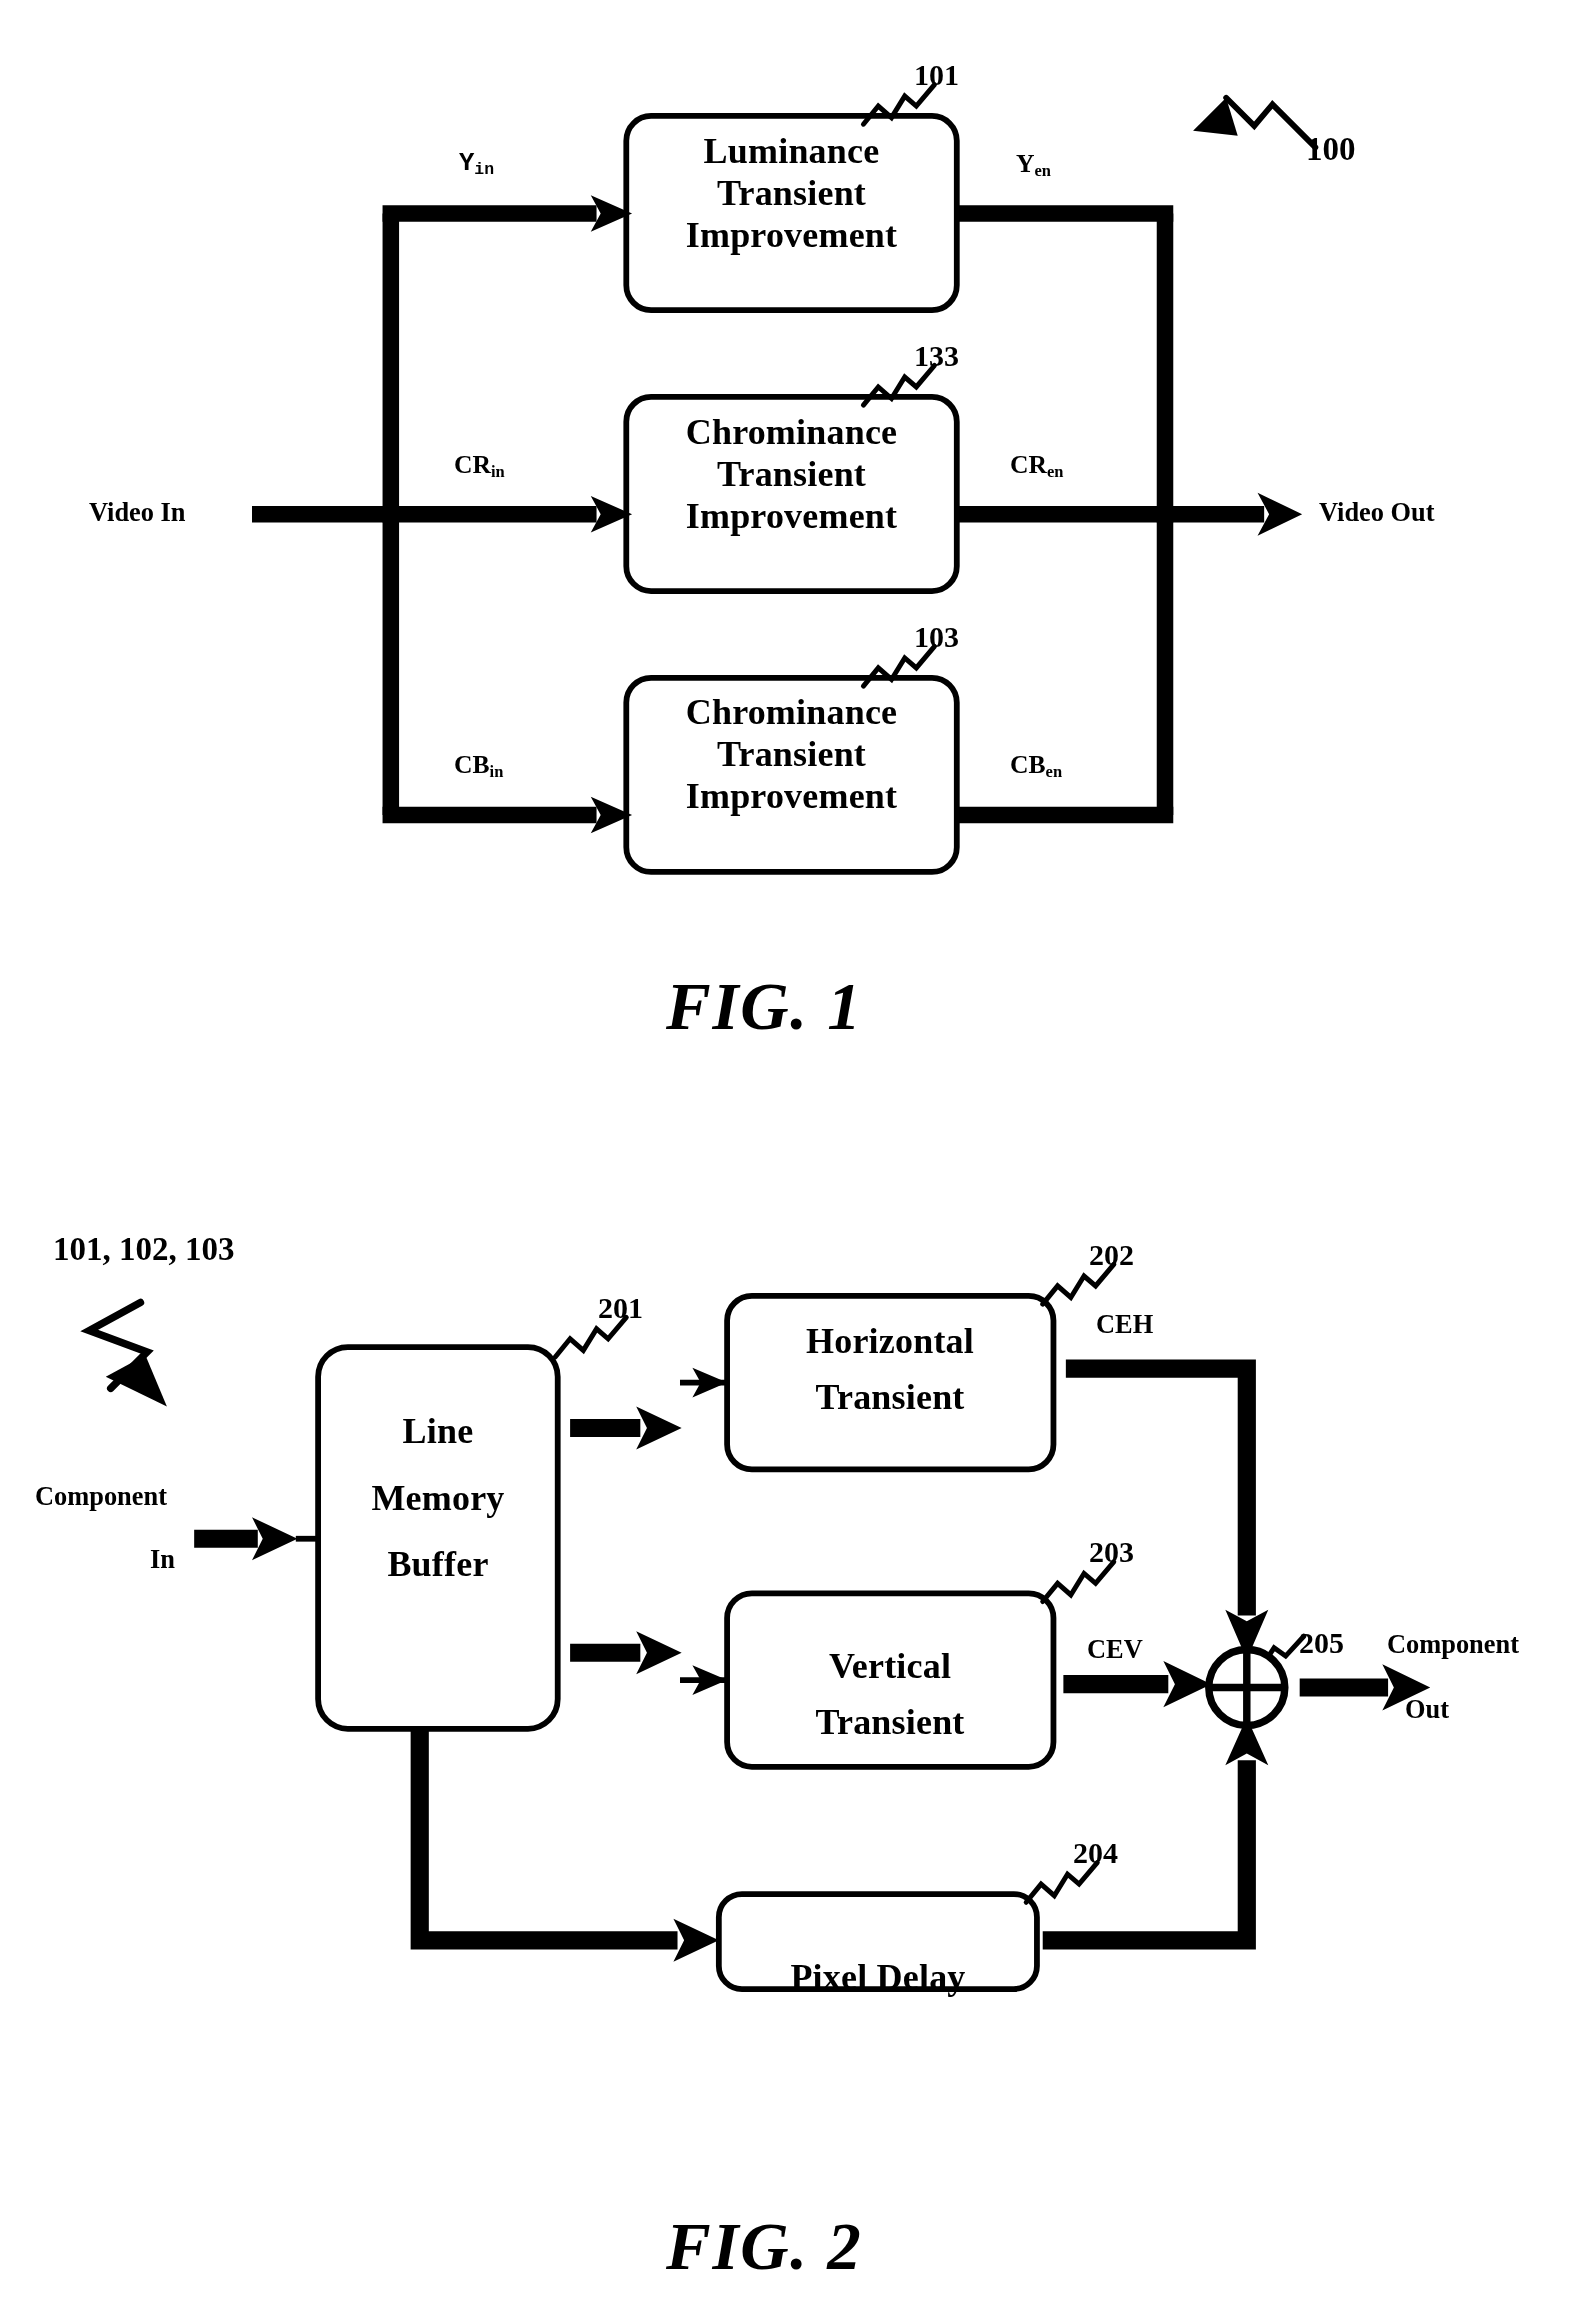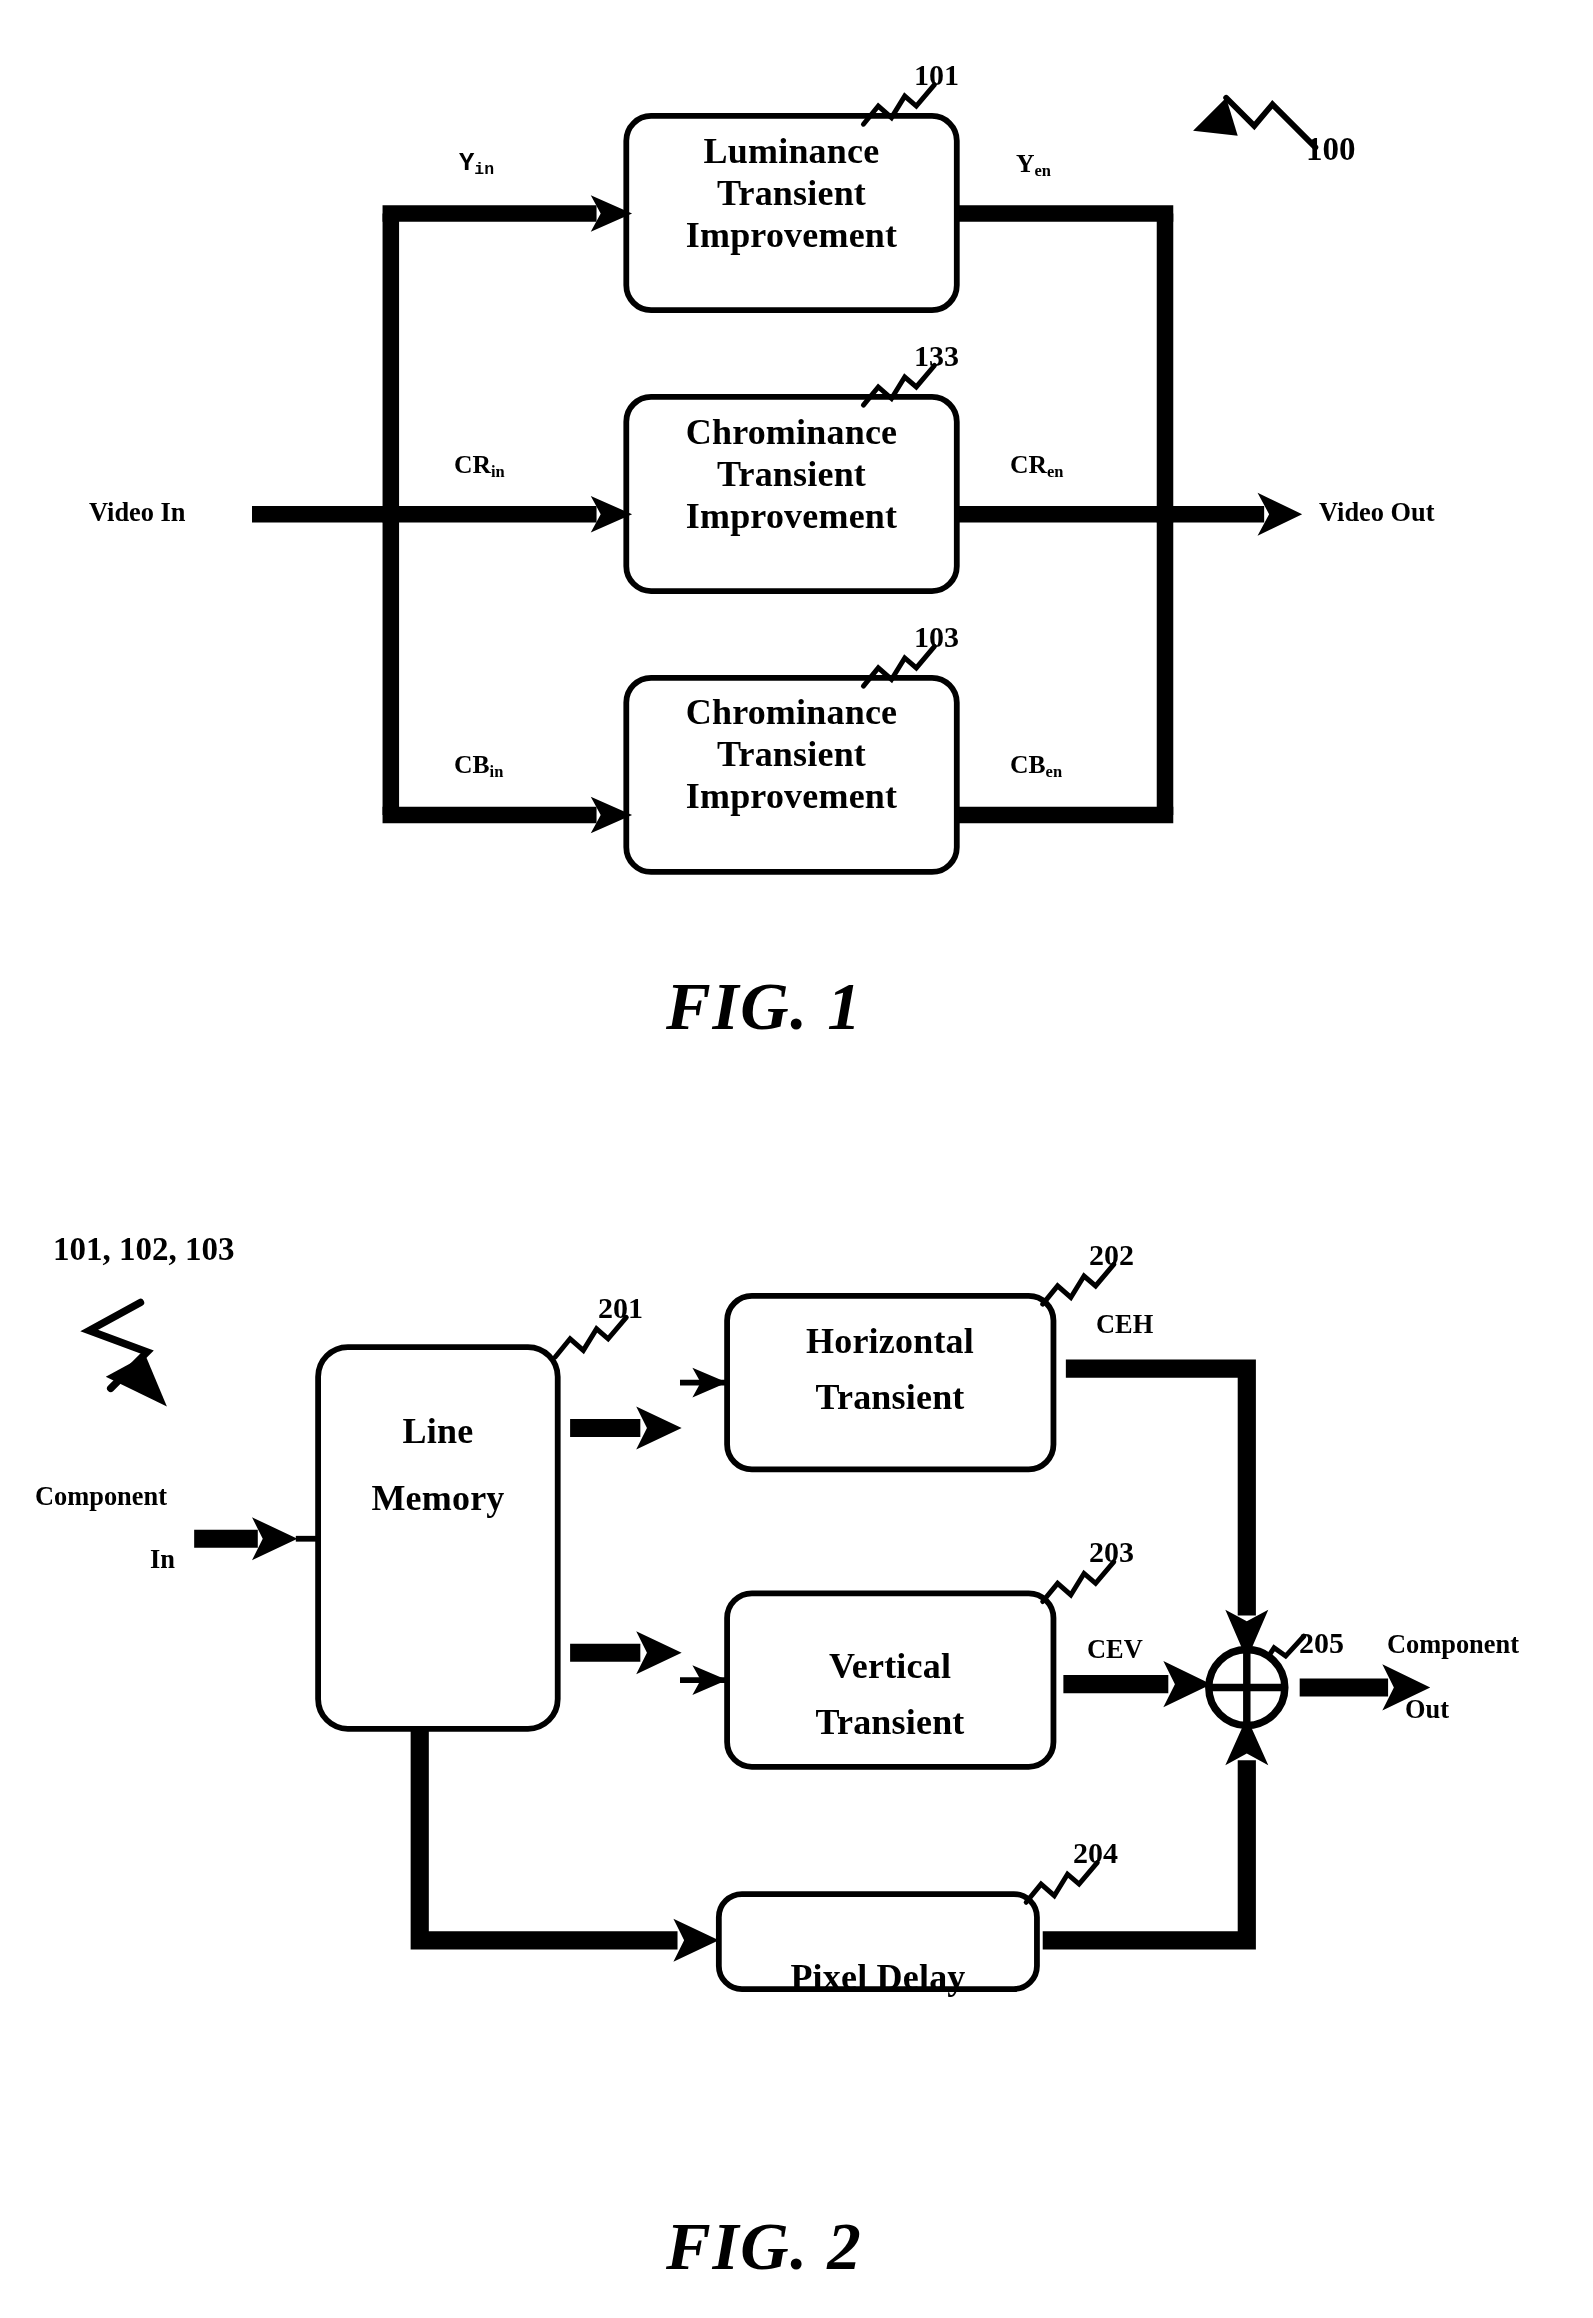--- a/index.html
+++ b/index.html
@@ -171,20 +171,21 @@
     <div class="txt figcap" style="left:666px;top:968px;">FIG.  1</div>
   </div>
 
   <div>
 
     <div class="txt refnum" style="left:53px;top:1231px;font-size:33px;">101, 102, 103</div>
 
     <div class="boxlabel" style="left:318px;top:1398px;width:240px;line-height:1.85;">
       <div>Line</div>
       <div>Memory</div>
+      <div>Buffer</div>
     </div>
 
     <div class="boxlabel" style="left:727px;top:1314px;width:326px;line-height:1.55;">
       <div>Horizontal</div>
       <div>Transient</div>
     </div>
 
     <div class="boxlabel" style="left:727px;top:1611px;width:326px;line-height:1.55;margin-top:28px;">
       <div>Vertical</div>
       <div>Transient</div>

